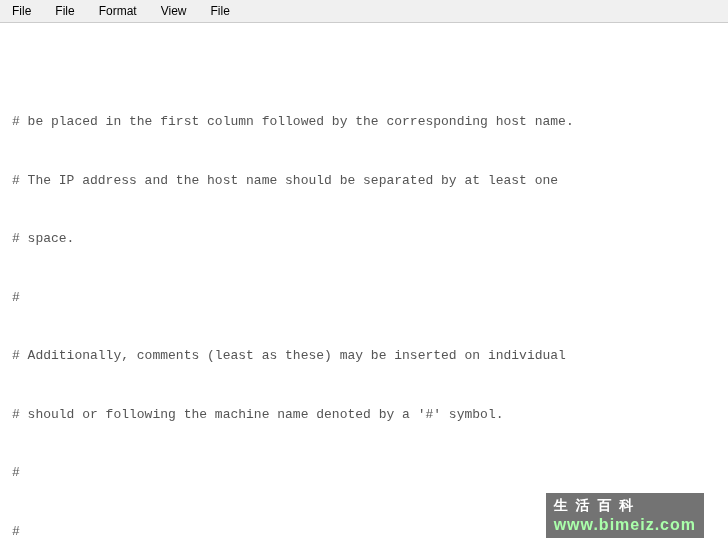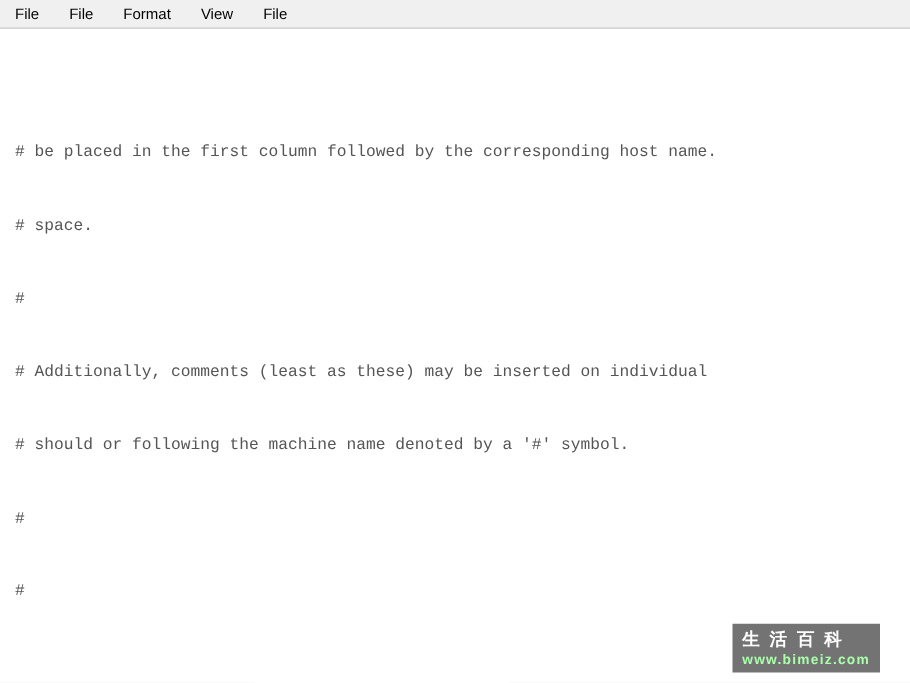--- a/index.html
+++ b/index.html
@@ -59,41 +59,42 @@
       background: rgba(0,0,0,0.55);
       color: white;
       font-family: Arial, sans-serif;
       font-size: 14px;
       padding: 4px 8px;
       letter-spacing: 2px;
       font-weight: bold;
     }
     .watermark-url {
       display: block;
-      font-size: 11px;
+      font-size: 16px;
       color: #aaffaa;
       letter-spacing: 1px;
       text-align: center;
       margin-top: 1px;
     }
   </style>
 </head>
 <body>
 
 <div class="window">
   <div class="menu-bar">
     <span class="menu-item">File</span>
     <span class="menu-item">File</span>
     <span class="menu-item">Format</span>
     <span class="menu-item">View</span>
     <span class="menu-item">File</span>
   </div>
   <div class="content-area">
     <div class="comment-lines">
       <span class="comment-line"># be placed in the first column followed by the corresponding host name.</span>
+      <span class="comment-line"># The IP address and the host name should be separated by at least one</span>
       <span class="comment-line"># space.</span>
       <span class="comment-line">#</span>
       <span class="comment-line"># Additionally, comments (least as these) may be inserted on individual</span>
       <span class="comment-line"># should or following the machine name denoted by a '#' symbol.</span>
       <span class="comment-line">#</span>
       <span class="comment-line">#</span>
       
       
       
       

